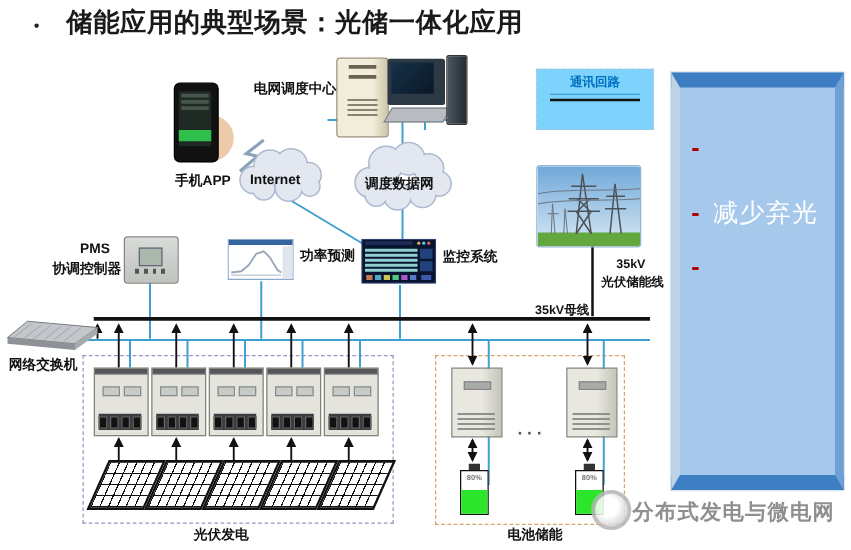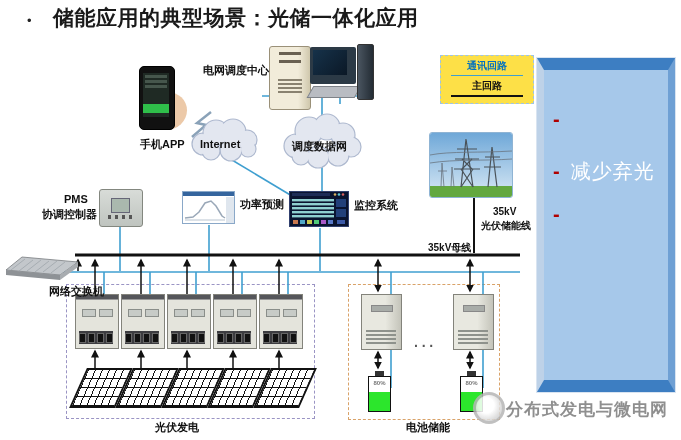--- a/index.html
+++ b/index.html
@@ -5,21 +5,21 @@
   html,body{margin:0;padding:0;background:#fff;}
   #stage{position:relative;width:681px;height:440px;background:#fff;overflow:hidden;
          font-family:"Liberation Sans","DejaVu Sans",sans-serif;}
   .abs{position:absolute;}
   .lbl{position:absolute;font-weight:bold;color:#111;font-size:11px;white-space:nowrap;z-index:5;}
   .lbl-sm{font-size:10px;}
   
   .title-bullet{position:absolute;left:27px;top:13px;font-size:13px;color:#222;}
   .title-text{position:absolute;left:53px;top:4px;font-size:21px;font-weight:bold;color:#1a1a1a;letter-spacing:0.5px;}
   
-  .legendbox{position:absolute;left:440px;top:55px;width:92px;height:47px;border:1.5px dashed #9dc3e6;background:#fde047;z-index:4;}
+  .legendbox{position:absolute;left:429px;top:55px;width:92px;height:47px;border:1.5px dashed #9dc3e6;background:#7dd3fc;z-index:4;}
   .legendbox .lg-comm{display:block;text-align:center;color:#0070c0;font-weight:bold;font-size:10px;margin-top:3px;}
   .legendbox .lg-line-c{display:block;width:72px;height:0;border-top:1.5px solid #3f9fd0;margin:2px auto 3px;}
   .legendbox .lg-main{display:block;text-align:center;color:#111;font-weight:bold;font-size:10px;}
   .legendbox .lg-line-m{display:block;width:72px;height:0;border-top:2px solid #111;margin:2px auto 0;}
   
   svg.layer{position:absolute;left:0;top:0;z-index:1;pointer-events:none;}
   .icon{position:absolute;z-index:3;}
   
   .server{left:269px;top:46px;width:40px;height:62px;background:linear-gradient(90deg,#f2ecda 70%,#cfc7ac 100%);
           border:1px solid #9a9078;border-radius:3px;}
@@ -221,21 +221,20 @@
     <div class="mon">
         <div class="scr"></div>
       </div>
     <div class="kbd"></div>
     <div class="tower"></div>
   </div>
 
   <div class="legendbox">
     <span class="lg-comm">通讯回路</span>
     <span class="lg-line-c"></span>
-    <span class="lg-main">主回路</span>
     <span class="lg-line-m"></span>
   </div>
 
   <div class="icon pms">
     <div class="scr"></div>
       <div class="dots"></div>
   </div>
 
   <div class="icon chart">
     <svg width="53" height="33">
@@ -415,21 +414,21 @@
   <div class="lbl" style="left:203px;top:63px;">电网调度中心</div>
   <div class="lbl" style="left:200px;top:138px;z-index:5;">Internet</div>
   <div class="lbl" style="left:292px;top:139px;z-index:5;">调度数据网</div>
   <div class="lbl" style="left:64px;top:193px;">PMS</div>
   <div class="lbl" style="left:42px;top:207px;">协调控制器</div>
   <div class="lbl" style="left:240px;top:197px;">功率预测</div>
   <div class="lbl" style="left:354px;top:198px;">监控系统</div>
   <div class="lbl lbl-sm" style="left:493px;top:206px;">35kV</div>
   <div class="lbl lbl-sm" style="left:481px;top:219px;">光伏储能线</div>
   <div class="lbl lbl-sm" style="left:428px;top:241px;">35kV母线</div>
-  <div class="lbl" style="left:7px;top:284px;margin-left:42px;">网络交换机</div>
+  <div class="lbl" style="left:7px;top:284px;">网络交换机</div>
   <div class="lbl" style="left:155px;top:420px;">光伏发电</div>
   <div class="lbl" style="left:406px;top:420px;">电池储能</div>
 
   <div class="sidebar">
     <div class="s-item i1">
       <span class="mk">-</span>
     </div>
     <div class="s-item i2">
       <span class="mk">-</span>
       <span class="tx">减少弃光</span>

